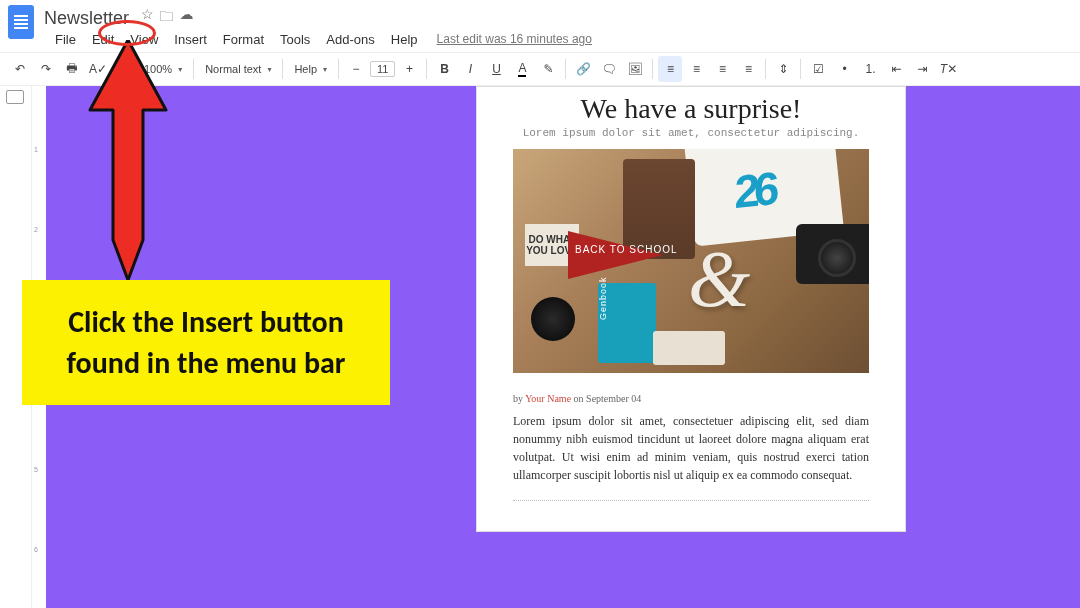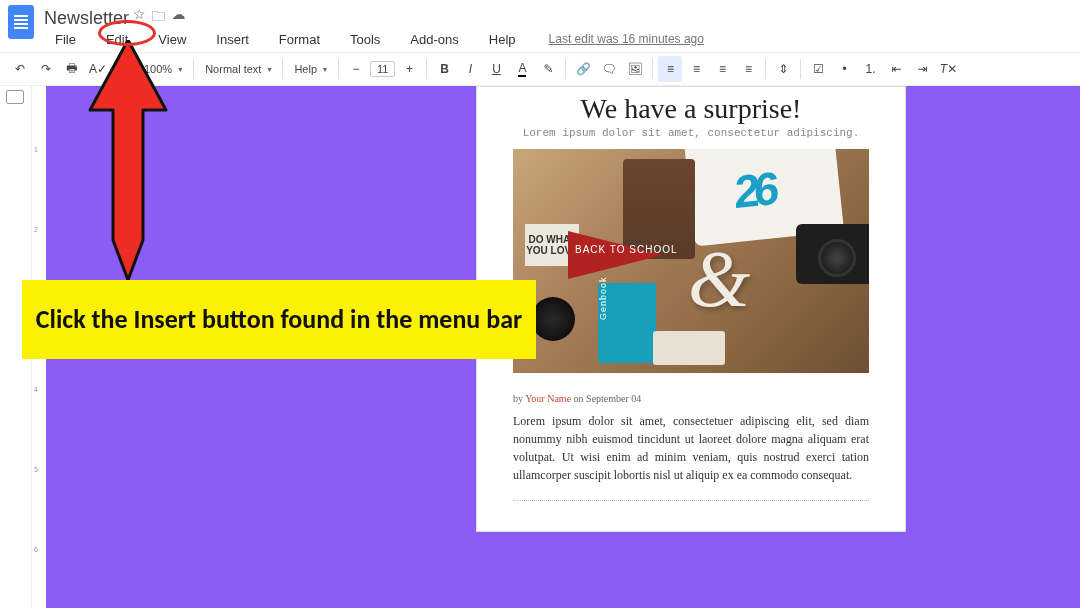--- a/index.html
+++ b/index.html
@@ -1,22 +1,22 @@
 <!DOCTYPE html>
 <html><head>
 <meta charset="utf-8">
 <style>
 *{box-sizing:border-box;margin:0;padding:0}
 body{font-family:Arial,Helvetica,sans-serif;background:#fff;width:1080px;height:608px;overflow:hidden;position:relative}
 .titlebar{display:flex;align-items:center;padding:6px 8px 0 8px;height:30px}
 .doc-icon{width:26px;height:34px;background:#4285f4;border-radius:3px;display:flex;align-items:center;justify-content:center;margin-right:10px;position:relative;top:4px}
 .doc-icon::before{content:"";width:14px;height:2px;background:#fff;position:absolute;top:10px;box-shadow:0 4px 0 #fff,0 8px 0 #fff,0 12px 0 #fff}
-.doc-title{font-size:18px;color:#444;margin-right:4px}
+.doc-title{font-size:18px;color:#444;margin-right:12px}
 .title-icons{display:flex;gap:6px;color:#666;font-size:14px}
-.menubar{display:flex;align-items:center;padding:0 0 4px 48px;height:22px;font-size:13px;color:#333;gap:16px}
+.menubar{display:flex;align-items:center;padding:0 0 4px 48px;height:22px;font-size:13px;color:#333;gap:2px}
 .menu-item{padding:2px 7px;cursor:pointer}
 .edit-info{color:#777;text-decoration:underline;font-size:12px;margin-left:10px}
 .toolbar{display:flex;align-items:center;padding:4px 8px;height:34px;border-top:1px solid #eee;border-bottom:1px solid #eee;gap:2px;font-size:12px;color:#444}
 .tbtn{width:24px;height:26px;display:flex;align-items:center;justify-content:center;cursor:pointer;border-radius:3px}
 .tsep{width:1px;height:20px;background:#ddd;margin:0 3px}
 .tsel{padding:3px 6px;display:flex;align-items:center;gap:4px;cursor:pointer;font-size:11px}
 .tsel::after{content:"▾";font-size:8px;color:#666;margin-left:2px}
 .fs-box{border:1px solid #ccc;padding:1px 6px;font-size:11px;border-radius:2px}
 .align-active{background:#e3edfd;border-radius:3px}
 .workspace{position:absolute;top:86px;left:0;right:0;bottom:0;background:#8b5cf6;display:flex}
@@ -42,21 +42,21 @@
 .box1-text{position:absolute;bottom:48px;left:90px;font-size:9px;color:#fff;transform:rotate(-90deg);transform-origin:left;letter-spacing:1px}
 .love{position:absolute;top:75px;left:12px;width:54px;height:42px;background:#ede7db;display:flex;align-items:center;justify-content:center;font-size:10px;color:#333;text-align:center;line-height:1.1;font-weight:bold}
 .disc{position:absolute;bottom:32px;left:18px;width:44px;height:44px;border-radius:50%;background:radial-gradient(#2a2a2a,#050505)}
 .tag{position:absolute;bottom:8px;left:140px;width:72px;height:34px;background:#e8e1d3;border-radius:3px}
 .byline{font-family:Georgia,serif;font-size:10px;color:#666;margin-top:20px}
 .byline .author{color:#c94a3b}
 .para{font-family:Georgia,serif;font-size:12px;color:#333;line-height:1.5;margin-top:8px;text-align:justify}
 .dots{margin-top:16px;border-top:1px dotted #bbb}
 .circle-annot{position:absolute;top:20px;left:98px;width:58px;height:26px;border:3px solid #e3332a;border-radius:50%;pointer-events:none;z-index:50}
 .arrow{position:absolute;top:40px;left:88px;z-index:40;pointer-events:none}
-.callout{position:absolute;top:280px;left:22px;width:514px;background:#fcf100;padding:22px 9px;font-family:Calibri,Arial,sans-serif;font-size:26px;font-weight:bold;color:#111;text-align:center;line-height:1.35;z-index:30}
+.callout{position:absolute;top:280px;left:22px;width:368px;background:#fcf100;padding:22px 9px;font-family:Calibri,Arial,sans-serif;font-size:30px;font-weight:bold;color:#111;text-align:center;line-height:1.35;z-index:30}
 svg.arrow-svg{width:80px;height:240px}
 </style>
 </head>
 <body>
 
 <div class="titlebar">
   <div class="doc-icon"></div>
   <div class="doc-title">Newsletter</div>
   <div class="title-icons">
     <span>☆</span>

